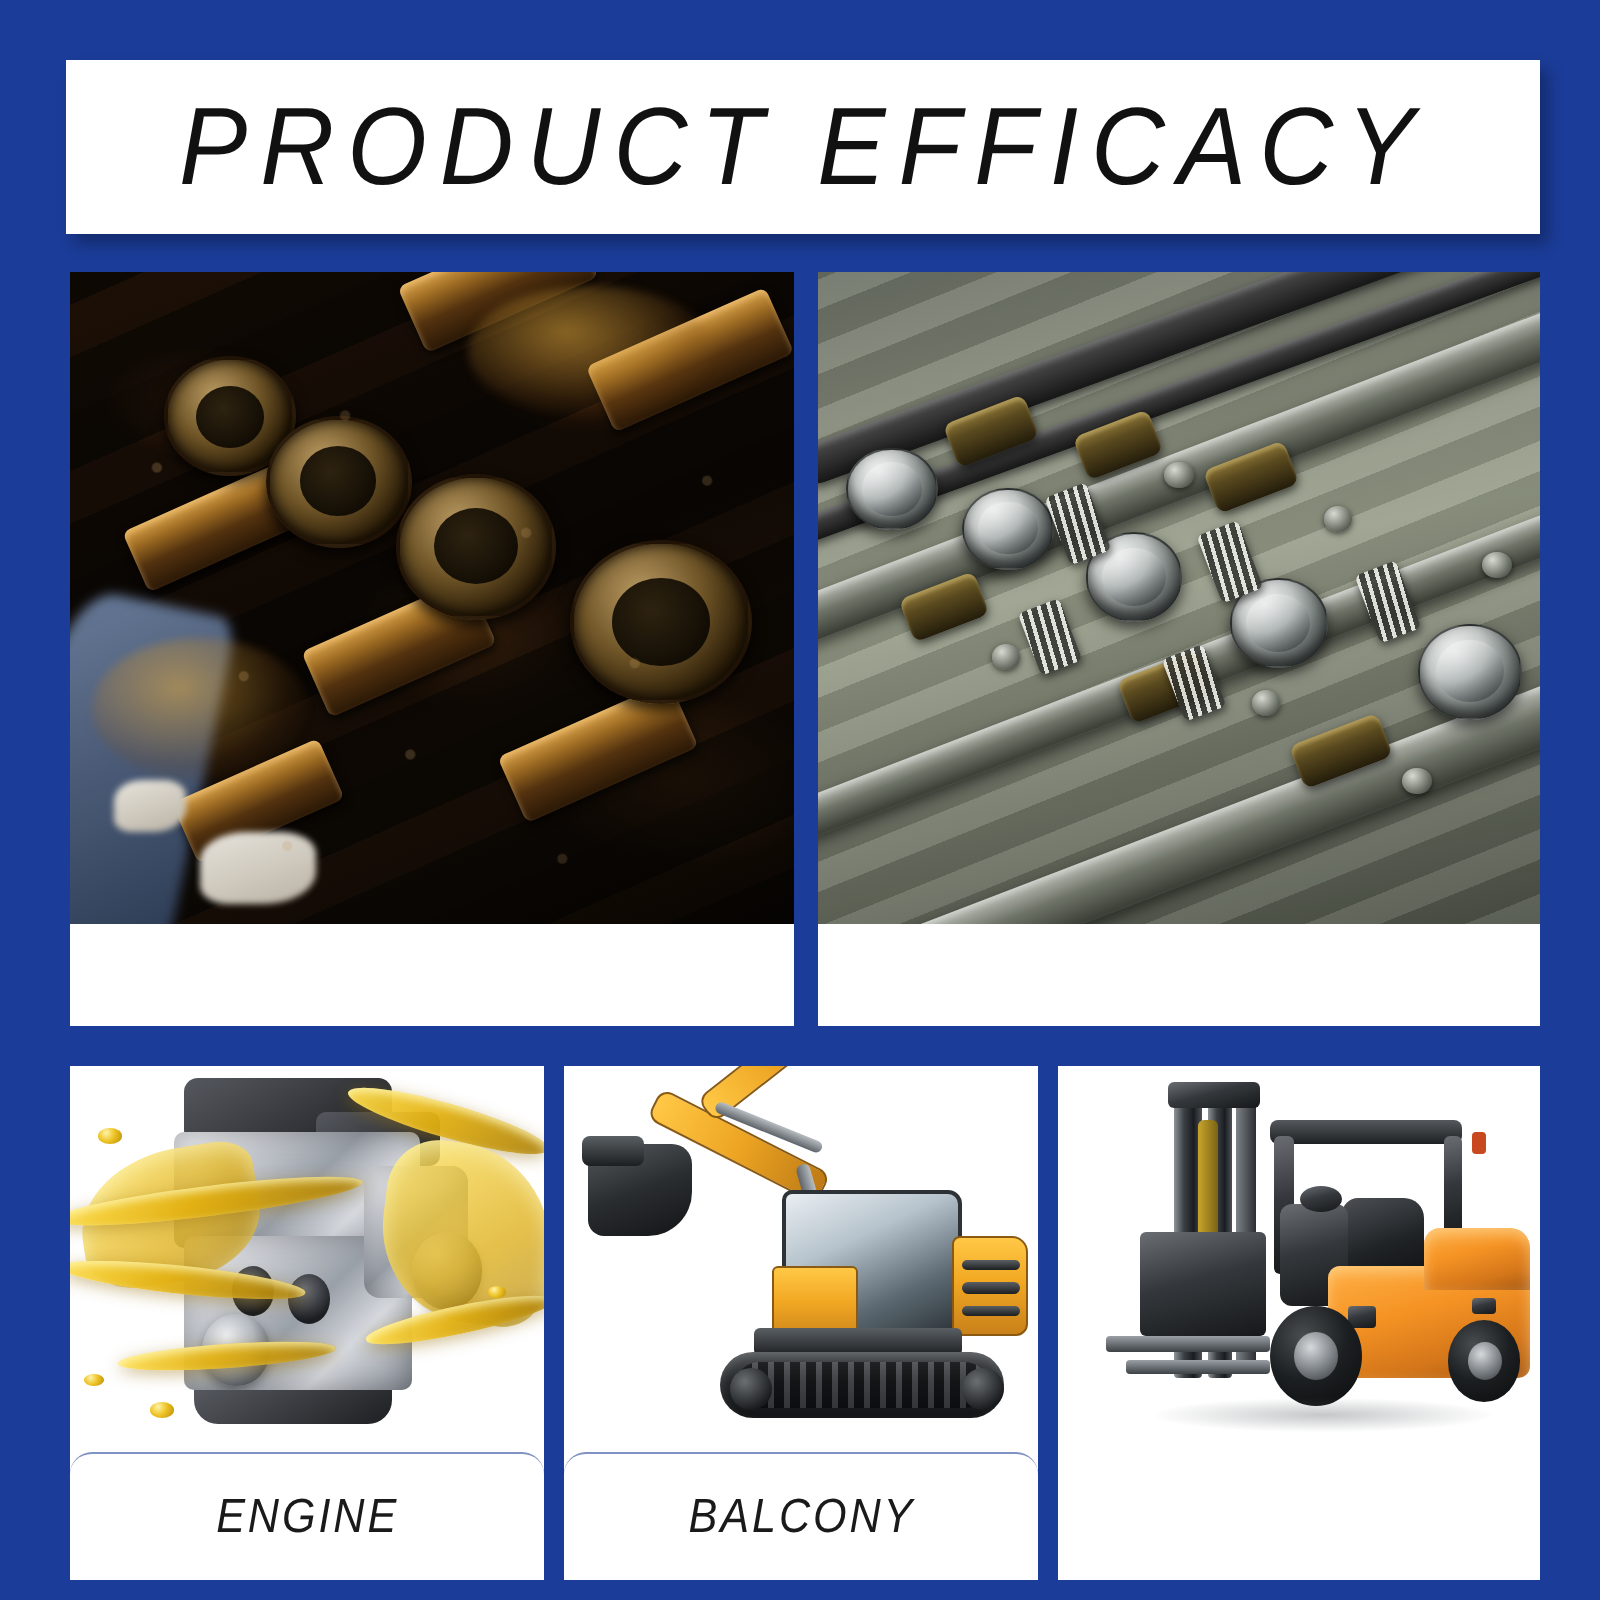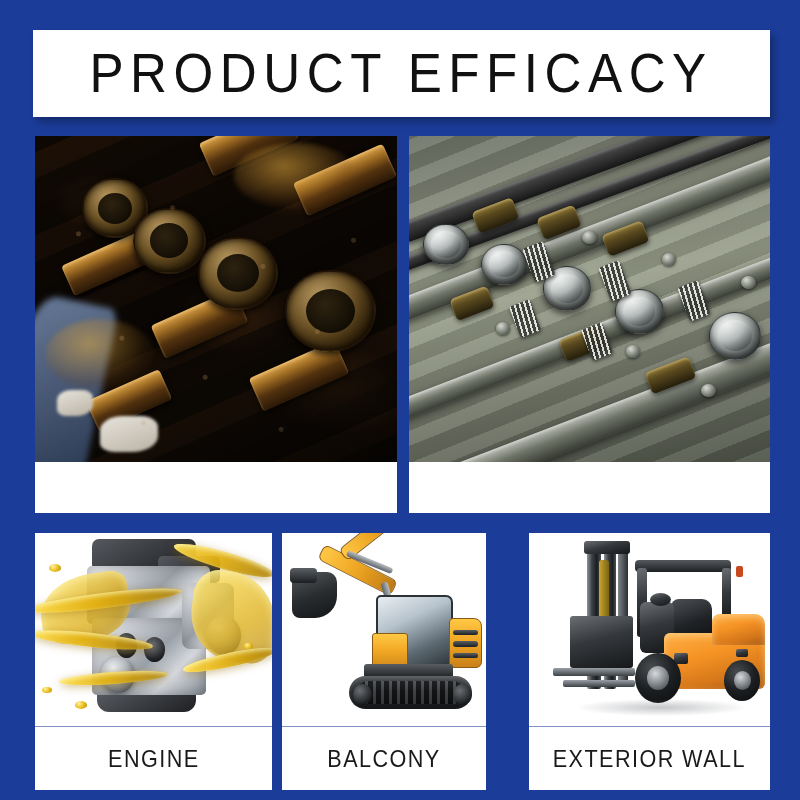--- a/index.html
+++ b/index.html
@@ -11,20 +11,21 @@
     font-family: "Liberation Sans", sans-serif;
   }
 
   .poster {
     position: relative;
     width: 800px;
     height: 800px;
     background: #1b3c98;
     overflow: hidden;
     box-sizing: border-box;
+    font-style: italic;
   }
 
   
   .header-band {
     position: absolute;
     left: 33px;
     top: 30px;
     width: 737px;
     height: 87px;
     background: #ffffff;
@@ -77,24 +78,24 @@
   
   .panel-top { top: 136px; height: 377px; }
   .panel-top .panel-photo { height: 326px; }
   .panel-top .caption-text { font-size: 27px; letter-spacing: 2.5px; transform: scaleX(0.95); }
   #panel-before { left: 35px; width: 362px; }
   #panel-after  { left: 409px; width: 361px; }
 
   
   .panel-bottom { top: 533px; height: 257px; }
   .panel-bottom .panel-photo { height: 193px; background: #ffffff; }
-  .panel-bottom .panel-caption { border-top: 1px solid #8093c4; }
+  .panel-bottom .panel-caption { border-top: 1px solid #8093c4; border-radius: 11px; }
   .panel-bottom .caption-text { font-size: 24px; letter-spacing: 1.6px; transform: scaleX(0.9); }
   #panel-engine   { left: 35px;  width: 237px; }
-  #panel-balcony  { left: 282px; width: 204px; }
+  #panel-balcony  { left: 282px; width: 237px; }
   #panel-exterior { left: 529px; width: 241px; }
 
   
   .ph-before {
     background:
       radial-gradient(ellipse 70px 40px at 18% 20%, rgba(120,70,30,0.55), transparent 70%),
       radial-gradient(ellipse 90px 50px at 72% 14%, rgba(150,85,30,0.5), transparent 70%),
       radial-gradient(ellipse 80px 55px at 55% 55%, rgba(110,65,25,0.45), transparent 72%),
       radial-gradient(ellipse 100px 60px at 85% 78%, rgba(90,55,22,0.45), transparent 72%),
       linear-gradient(160deg, #241408 0%, #140c05 45%, #1d1107 70%, #0c0703 100%);
@@ -533,18 +534,15 @@
 
       <div class="fk-body" style="left:56%; top:52%; width:42%; height:29%;"></div>
       <div class="fk-body" style="left:76%; top:42%; width:22%; height:16%; border-radius:8px 10px 0 0;"></div>
       <div class="fk-dark" style="left:60%; top:62%; width:6%;  height:6%; border-radius:2px;"></div>
       <div class="fk-dark" style="left:86%; top:60%; width:5%;  height:4%; border-radius:2px;"></div>
 
       <div class="fk-wheel" style="left:44%; top:62%; width:19%; height:26%;"></div>
       <div class="fk-wheel" style="left:81%; top:66%; width:15%; height:21%;"></div>
       <div class="fk-shadow" style="left:20%; top:86%; width:70%; height:9%;"></div>
     </div>
-    <div class="panel-caption">
-      <span class="caption-text">EXTERIOR WALL</span>
-    </div>
   </div>
 
 </div>
 
 </body></html>

